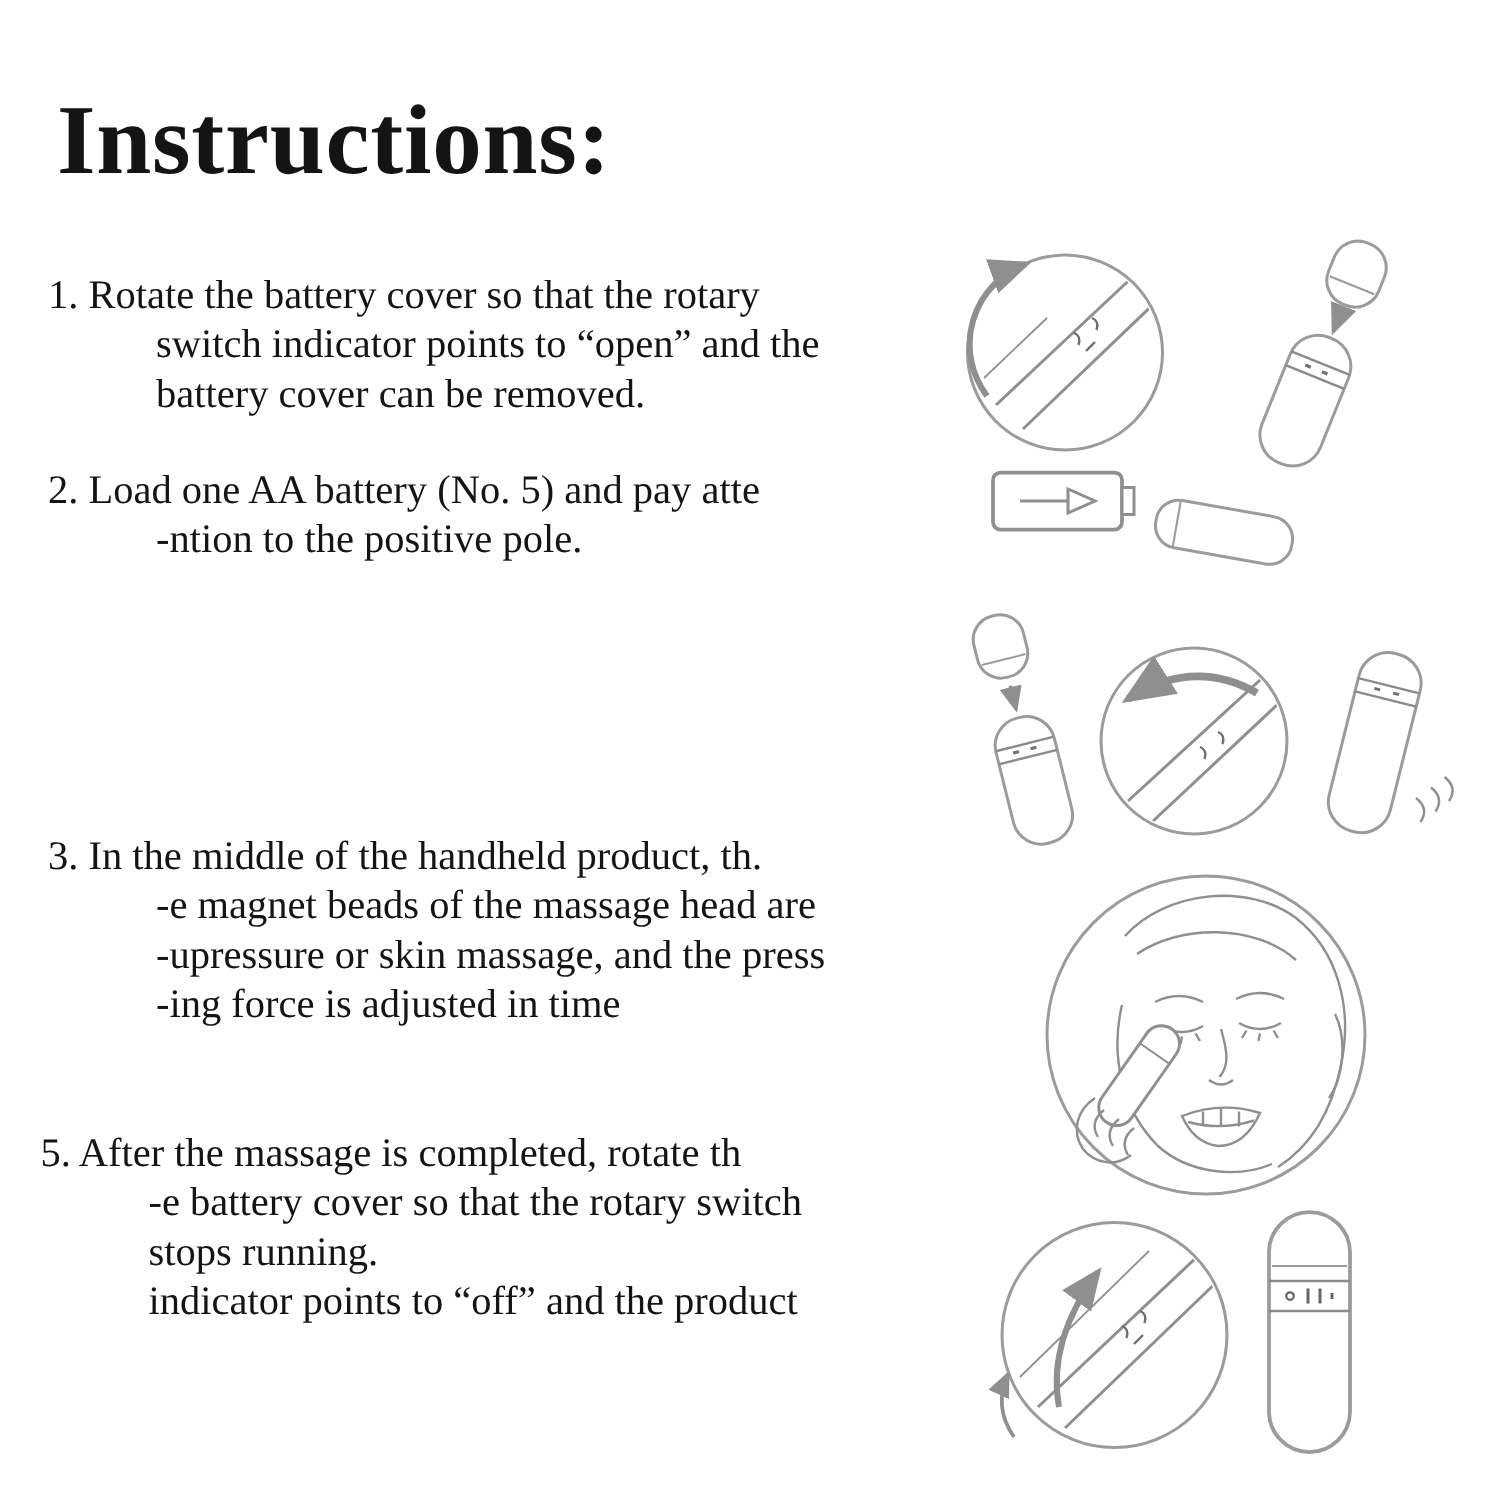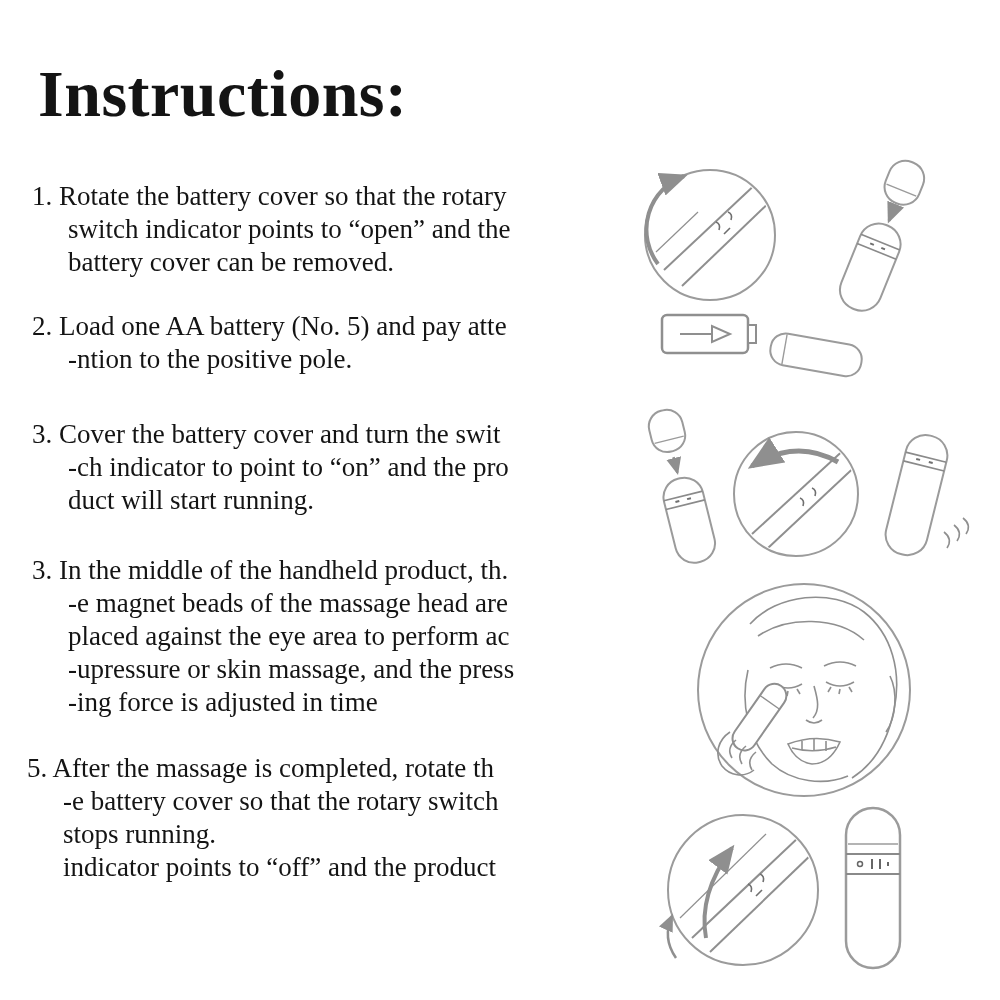--- a/index.html
+++ b/index.html
@@ -30,20 +30,21 @@
   .step {
     position: absolute;
     font-size: 27px;
     line-height: 33px;
     padding-left: 36px;
     width: 620px;
   }
   .step .line {
     display: block;
     white-space: nowrap;
+    margin-left: 36px;
   }
   .step .line.first {
     margin-left: -36px;
   }
   #step1 { left: 32px; top: 180px; }
   #step2 { left: 32px; top: 310px; }
   #step3 { left: 32px; top: 418px; }
   #step4 { left: 32px; top: 554px; }
   #step5 { left: 27px; top: 752px; }
 
@@ -67,30 +68,24 @@
     <span class="line first">1. Rotate the battery cover so that the rotary</span>
     <span class="line">switch indicator points to “open” and the</span>
     <span class="line">battery cover can be removed.</span>
   </div>
 
   <div class="step" id="step2">
     <span class="line first">2. Load one AA battery (No. 5) and pay atte</span>
     <span class="line">-ntion to the positive pole.</span>
   </div>
 
-  <div class="step" id="step3">
-    <span class="line first">3. Cover the battery cover and turn the swit</span>
-    <span class="line">-ch indicator to point to “on” and the pro</span>
-    <span class="line">duct will start running.</span>
-  </div>
 
   <div class="step" id="step4">
     <span class="line first">3. In the middle of the handheld product, th.</span>
     <span class="line">-e magnet beads of the massage head are</span>
-    <span class="line">placed against the eye area to perform ac</span>
     <span class="line">-upressure or skin massage, and the press</span>
     <span class="line">-ing force is adjusted in time</span>
   </div>
 
   <div class="step" id="step5">
     <span class="line first">5. After the massage is completed, rotate th</span>
     <span class="line">-e battery cover so that the rotary switch</span>
     <span class="line">stops running.</span>
     <span class="line">indicator points to “off” and the product</span>
   </div>

